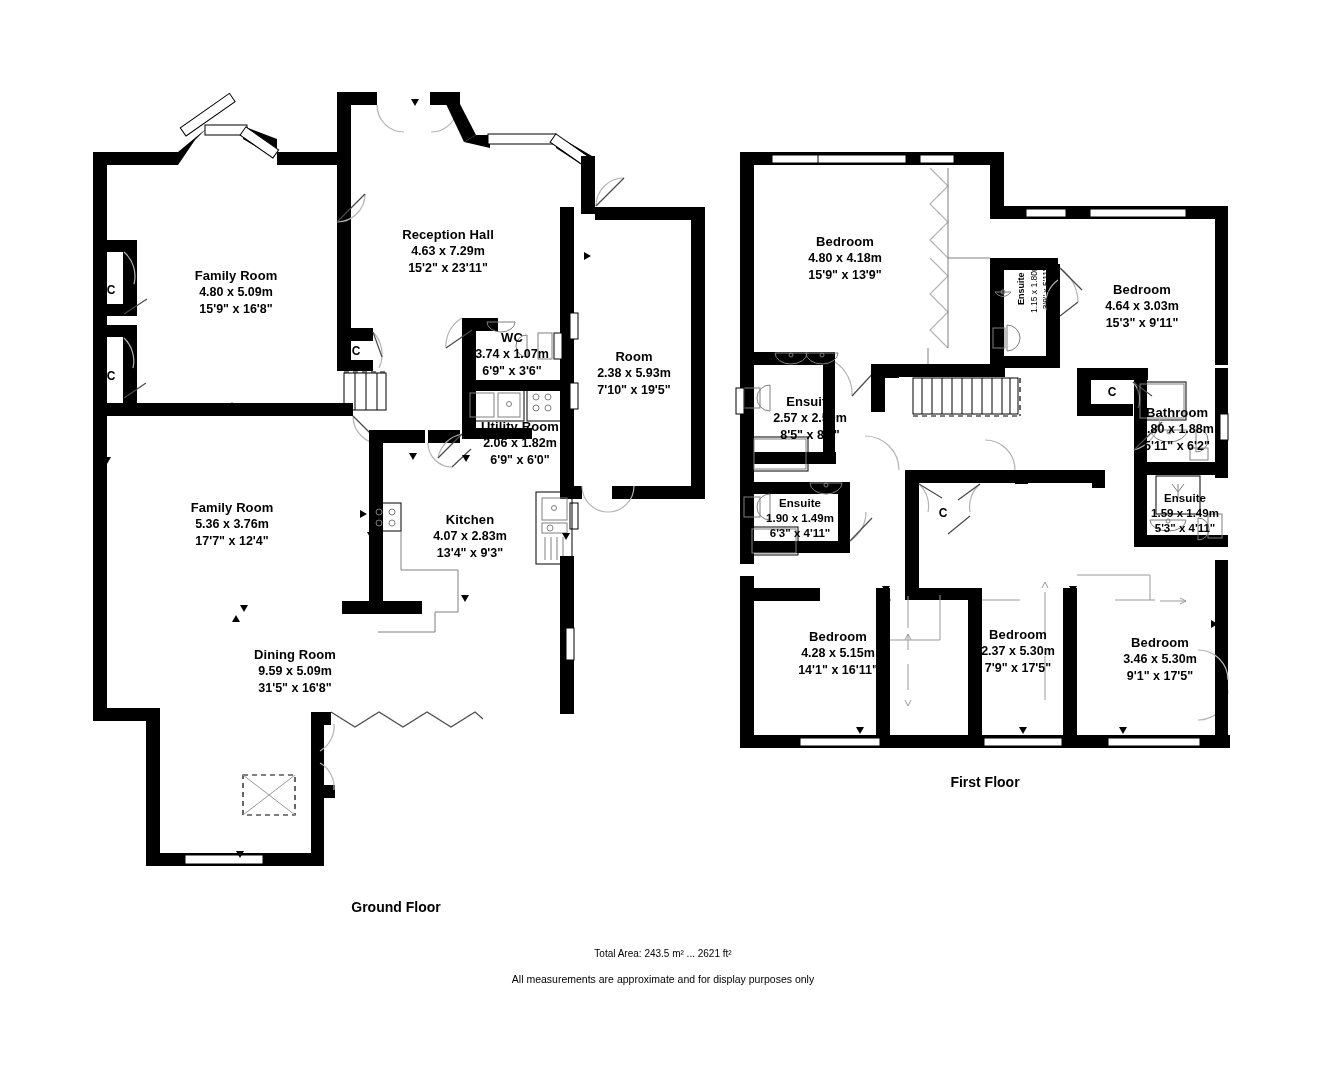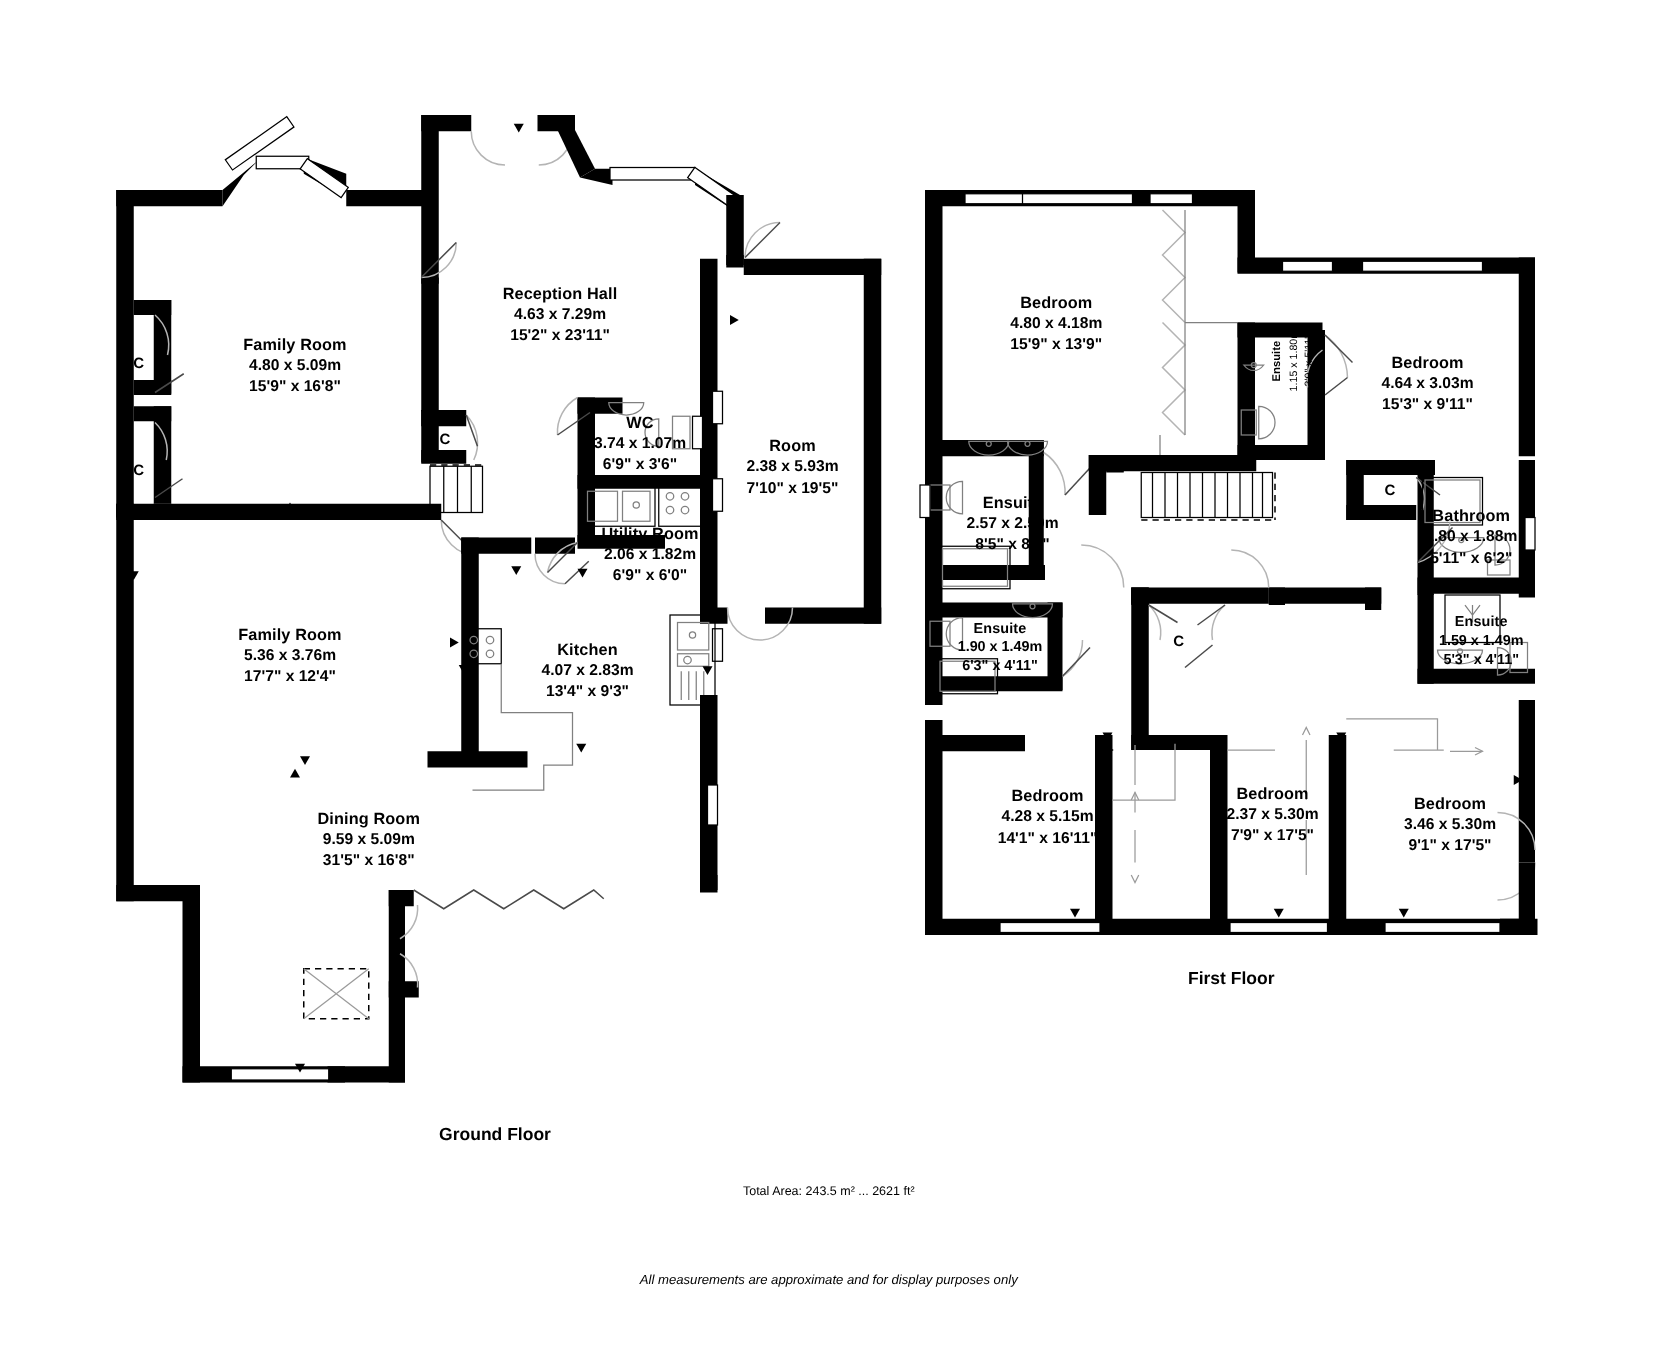--- a/index.html
+++ b/index.html
@@ -599,15 +599,15 @@
     <div class="dm">9'1" x 17'5"</div>
   </div>
 
   <div class="closet-c" style="left:1112px; top:392px;">C</div>
   <div class="closet-c" style="left:943px; top:513px;">C</div>
 
   <div class="floor-title" style="left:396px; top:899px;">Ground Floor</div>
   <div class="floor-title" style="left:985px; top:774px;">First Floor</div>
 
   <div class="total-area" style="left:663px; top:948px;">Total Area: 243.5 m² ... 2621 ft²</div>
-  <div class="disclaimer" style="left:663px; top:1018px;font-style:italic;">All measurements are approximate and for display purposes only</div>
+  <div class="disclaimer" style="left:663px; top:973px;">All measurements are approximate and for display purposes only</div>
 
 </div>
 
 </body></html>

